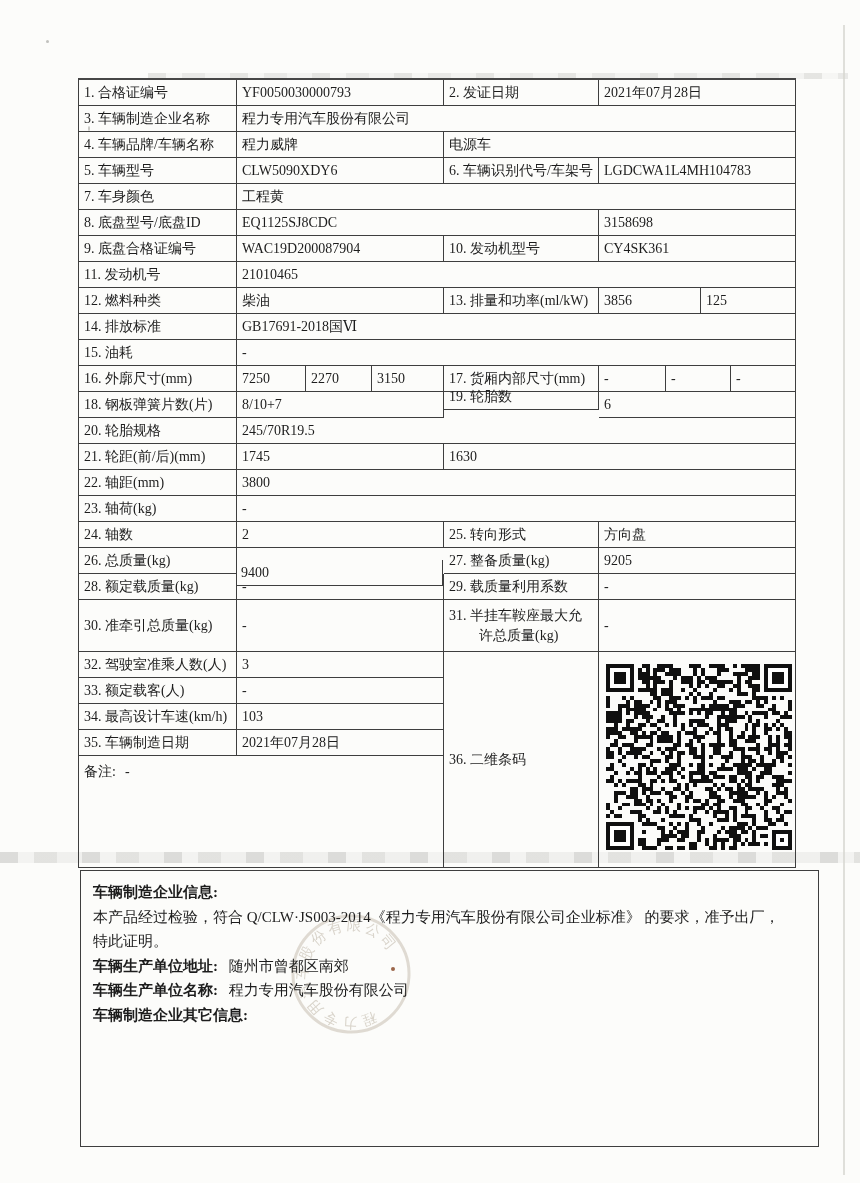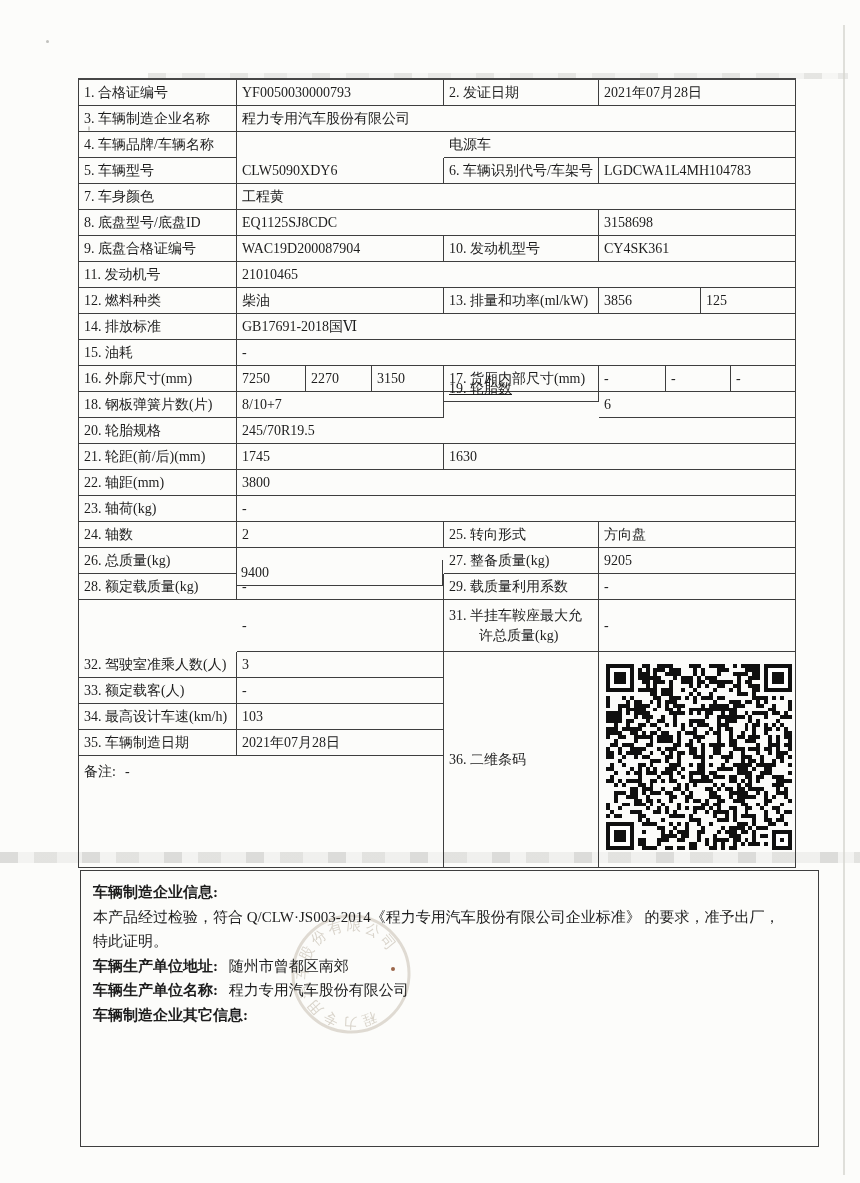--- a/index.html
+++ b/index.html
@@ -1024,20 +1024,21 @@
           <rect x="176" y="176" width="4" height="4" fill="#101010"></rect>
         </svg>
     </div>
   <div class="cell" style="left: 0px; top: 0px; width: 158px; height: 26px;">1. 合格证编号</div>
       <div class="cell" style="left: 158px; top: 0px; width: 207px; height: 26px;">YF0050030000793</div>
       <div class="cell" style="left: 365px; top: 0px; width: 155px; height: 26px;">2. 发证日期</div>
       <div class="cell" style="left: 520px; top: 0px; width: 197px; height: 26px;">2021年07月28日</div>
       <div class="cell" style="left: 0px; top: 26px; width: 158px; height: 26px;">3. 车辆制造企业名称</div>
       <div class="cell" style="left: 158px; top: 26px; width: 559px; height: 26px;">程力专用汽车股份有限公司</div>
       <div class="cell" style="left: 0px; top: 52px; width: 158px; height: 26px;">4. 车辆品牌/车辆名称</div>
+      <div class="cell" style="left: 158px; top: 52px; width: 207px; height: 26px;">程力威牌</div>
       <div class="cell" style="left: 365px; top: 52px; width: 352px; height: 26px;">电源车</div>
       <div class="cell" style="left: 0px; top: 78px; width: 158px; height: 26px;">5. 车辆型号</div>
       <div class="cell" style="left: 158px; top: 78px; width: 207px; height: 26px;">CLW5090XDY6</div>
       <div class="cell" style="left: 365px; top: 78px; width: 155px; height: 26px;">6. 车辆识别代号/车架号</div>
       <div class="cell" style="left: 520px; top: 78px; width: 197px; height: 26px;">LGDCWA1L4MH104783</div>
       <div class="cell" style="left: 0px; top: 104px; width: 158px; height: 26px;">7. 车身颜色</div>
       <div class="cell" style="left: 158px; top: 104px; width: 559px; height: 26px;">工程黄</div>
       <div class="cell" style="left: 0px; top: 130px; width: 158px; height: 26px;">8. 底盘型号/底盘ID</div>
       <div class="cell" style="left: 158px; top: 130px; width: 362px; height: 26px;">EQ1125SJ8CDC</div>
       <div class="cell" style="left: 520px; top: 130px; width: 197px; height: 26px;">3158698</div>
@@ -1059,21 +1060,21 @@
       <div class="cell" style="left: 0px; top: 286px; width: 158px; height: 26px;">16. 外廓尺寸(mm)</div>
       <div class="cell" style="left: 158px; top: 286px; width: 69px; height: 26px;">7250</div>
       <div class="cell" style="left: 227px; top: 286px; width: 66px; height: 26px;">2270</div>
       <div class="cell" style="left: 293px; top: 286px; width: 72px; height: 26px;">3150</div>
       <div class="cell" style="left: 365px; top: 286px; width: 155px; height: 26px;">17. 货厢内部尺寸(mm)</div>
       <div class="cell" style="left: 520px; top: 286px; width: 67px; height: 26px;">-</div>
       <div class="cell" style="left: 587px; top: 286px; width: 65px; height: 26px;">-</div>
       <div class="cell" style="left: 652px; top: 286px; width: 65px; height: 26px;">-</div>
       <div class="cell" style="left: 0px; top: 312px; width: 158px; height: 26px;">18. 钢板弹簧片数(片)</div>
       <div class="cell" style="left: 158px; top: 312px; width: 207px; height: 26px;">8/10+7</div>
-      <div class="cell" style="left: 365px; top: 296px; width: 155px; height: 26px; text-decoration: underline;">19. 轮胎数</div>
+      <div class="cell" style="left: 365px; top: 304px; width: 155px; height: 26px;">19. 轮胎数</div>
       <div class="cell" style="left: 520px; top: 312px; width: 197px; height: 26px;">6</div>
       <div class="cell" style="left: 0px; top: 338px; width: 158px; height: 26px;">20. 轮胎规格</div>
       <div class="cell" style="left: 158px; top: 338px; width: 559px; height: 26px;">245/70R19.5</div>
       <div class="cell" style="left: 0px; top: 364px; width: 158px; height: 26px;">21. 轮距(前/后)(mm)</div>
       <div class="cell" style="left: 158px; top: 364px; width: 207px; height: 26px;">1745</div>
       <div class="cell" style="left: 365px; top: 364px; width: 352px; height: 26px;">1630</div>
       <div class="cell" style="left: 0px; top: 390px; width: 158px; height: 26px;">22. 轴距(mm)</div>
       <div class="cell" style="left: 158px; top: 390px; width: 559px; height: 26px;">3800</div>
       <div class="cell" style="left: 0px; top: 416px; width: 158px; height: 26px;">23. 轴荷(kg)</div>
       <div class="cell" style="left: 158px; top: 416px; width: 559px; height: 26px;">-</div>
@@ -1082,20 +1083,21 @@
       <div class="cell" style="left: 365px; top: 442px; width: 155px; height: 26px;">25. 转向形式</div>
       <div class="cell" style="left: 520px; top: 442px; width: 197px; height: 26px;">方向盘</div>
       <div class="cell" style="left: 0px; top: 468px; width: 158px; height: 26px;">26. 总质量(kg)</div>
       <div class="cell" style="left: 157px; top: 468px; width: 207px; height: 26px; margin-top: 12px;">9400</div>
       <div class="cell" style="left: 365px; top: 468px; width: 155px; height: 26px;">27. 整备质量(kg)</div>
       <div class="cell" style="left: 520px; top: 468px; width: 197px; height: 26px;">9205</div>
       <div class="cell" style="left: 0px; top: 494px; width: 158px; height: 26px;">28. 额定载质量(kg)</div>
       <div class="cell" style="left: 158px; top: 494px; width: 207px; height: 26px;">-</div>
       <div class="cell" style="left: 365px; top: 494px; width: 155px; height: 26px; text-align: center;">29. 载质量利用系数</div>
       <div class="cell" style="left: 520px; top: 494px; width: 197px; height: 26px;">-</div>
+      <div class="cell" style="left: 0px; top: 520px; width: 158px; height: 52px;">30. 准牵引总质量(kg)</div>
       <div class="cell" style="left: 158px; top: 520px; width: 207px; height: 52px;">-</div>
       <div class="cell wrap" style="left: 365px; top: 520px; width: 155px; height: 52px;">31. 半挂车鞍座最大允许总质量(kg)</div>
       <div class="cell" style="left: 520px; top: 520px; width: 197px; height: 52px;">-</div>
       <div class="cell" style="left: 0px; top: 572px; width: 158px; height: 26px;">32. 驾驶室准乘人数(人)</div>
       <div class="cell" style="left: 158px; top: 572px; width: 207px; height: 26px;">3</div>
       <div class="cell" style="left: 0px; top: 598px; width: 158px; height: 26px;">33. 额定载客(人)</div>
       <div class="cell" style="left: 158px; top: 598px; width: 207px; height: 26px;">-</div>
       <div class="cell" style="left: 0px; top: 624px; width: 158px; height: 26px;">34. 最高设计车速(km/h)</div>
       <div class="cell" style="left: 158px; top: 624px; width: 207px; height: 26px;">103</div>
       <div class="cell" style="left: 0px; top: 650px; width: 158px; height: 26px;">35. 车辆制造日期</div>

